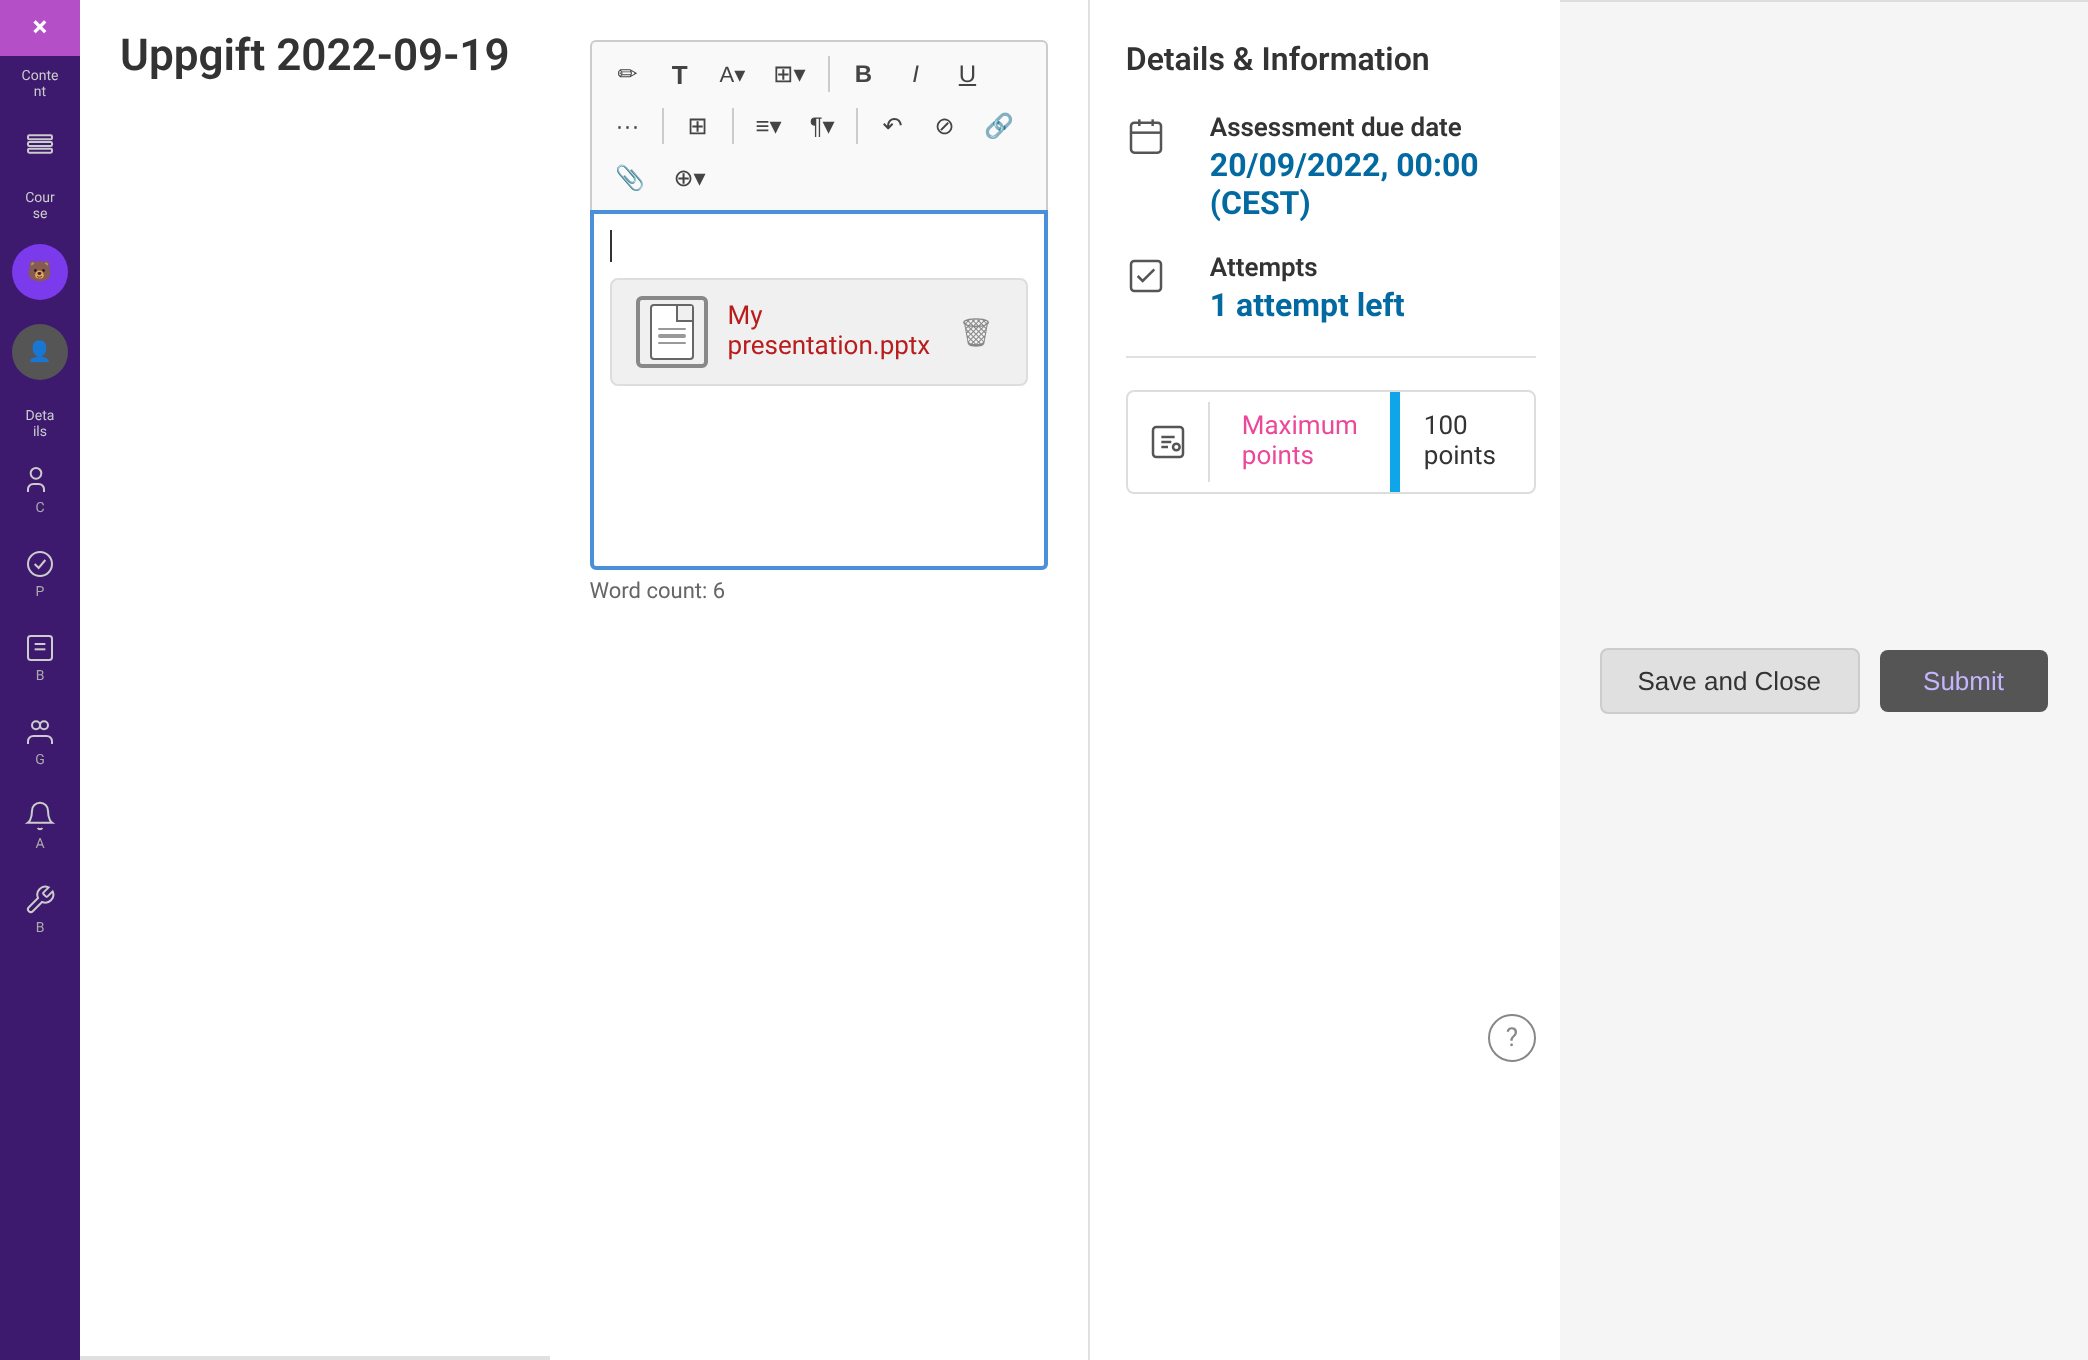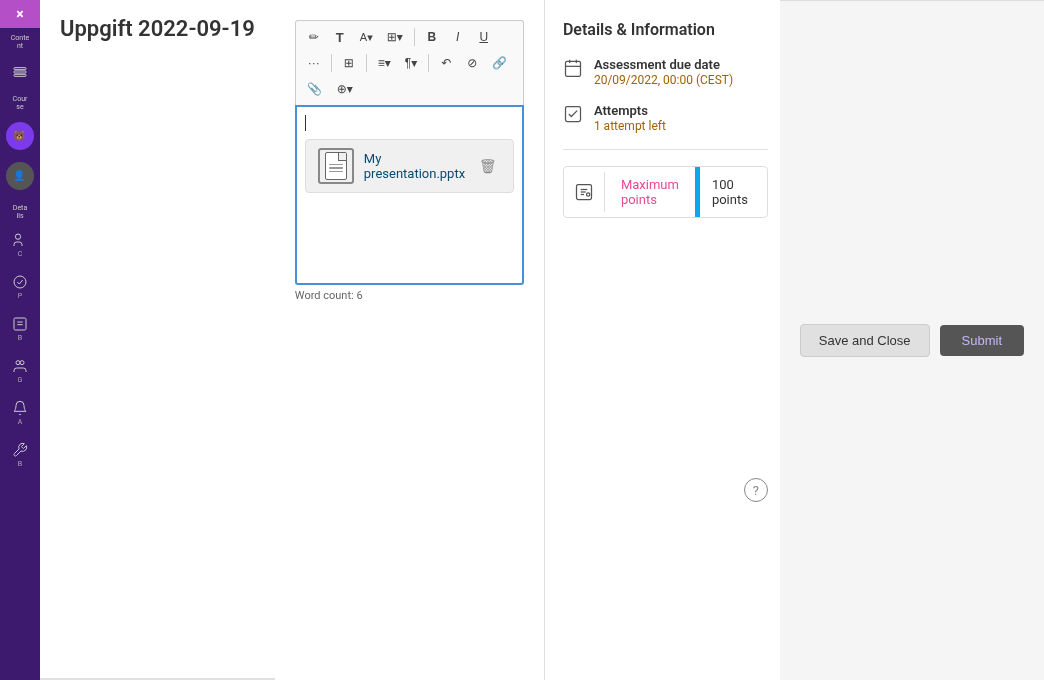--- a/index.html
+++ b/index.html
@@ -223,21 +223,21 @@
     }
     .file-icon-line {
       height: 1.5px;
       background: #999;
       margin-bottom: 2px;
       border-radius: 1px;
     }
     .file-name {
       flex: 1;
       font-size: 13px;
-      color: #0c4a6e;
+      color: #b91c1c;
     }
     .file-delete {
       background: none;
       border: none;
       cursor: pointer;
       color: #888;
       font-size: 14px;
       padding: 2px 4px;
     }
 
@@ -259,38 +259,39 @@
       font-size: 16px;
       font-weight: 600;
       color: #333;
       margin-bottom: 18px;
     }
 
     .info-row {
       display: flex;
       align-items: flex-start;
       margin-bottom: 16px;
-      gap: 11px;
+      gap: 22px;
     }
     .info-icon {
       width: 20px;
       height: 20px;
       flex-shrink: 0;
       margin-top: 1px;
     }
     .info-text-block {}
     .info-label {
       font-size: 13px;
       font-weight: 600;
       color: #333;
     }
     .info-value {
-      font-size: 12px;
-      color: #a16207;
+      font-size: 16px;
+      color: #0369a1;
       margin-top: 1px;
+      font-weight: bold;
     }
 
     .info-divider {
       border: none;
       border-top: 1px solid #e0e0e0;
       margin: 16px 0;
     }
 
     .marking-title {
       font-size: 13px;

